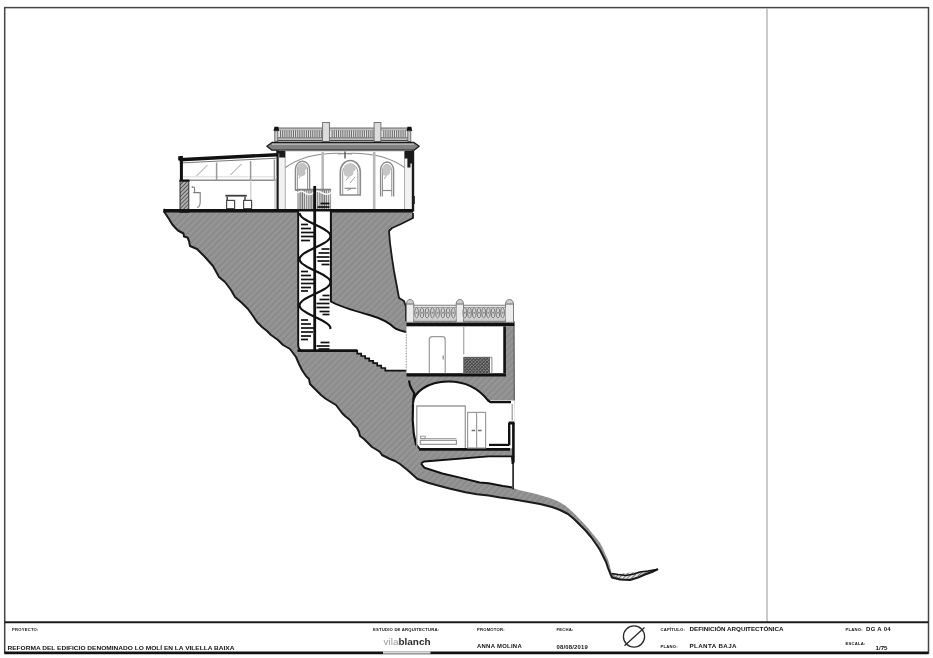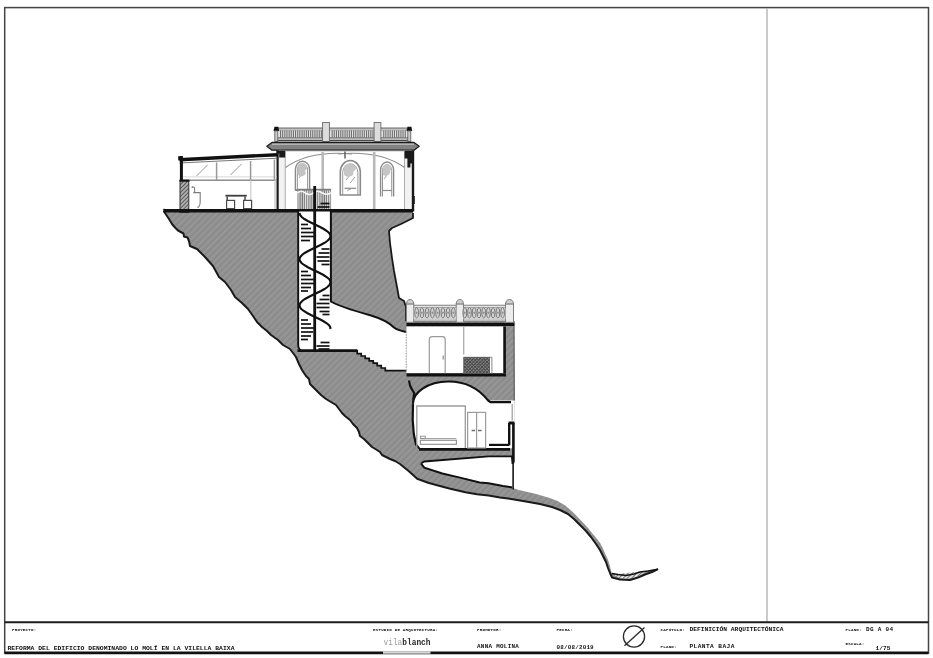--- a/index.html
+++ b/index.html
@@ -1,16 +1,16 @@
 <!DOCTYPE html>
 <html><head>
 <meta charset="utf-8">
 <style>
 html,body{margin:0;padding:0;background:#fff;}
-#sheet{width:816px;height:658px;position:relative;font-family:Liberation Mono, monospace;}
+#sheet{width:816px;height:658px;position:relative;font-family:Liberation Sans, sans-serif;}
 svg{position:absolute;top:0;left:0;}
 </style>
 </head>
 <body>
 <div id="sheet">
 <svg width="933" height="658" viewBox="0 0 933 658">
 <defs>
 <pattern id="rock" width="4.6" height="4.6" patternUnits="userSpaceOnUse" patternTransform="rotate(-45)">
   <rect width="4.6" height="4.6" fill="#8f8f8f"></rect>
   <rect y="0" width="4.6" height="1.2" fill="#999"></rect>

